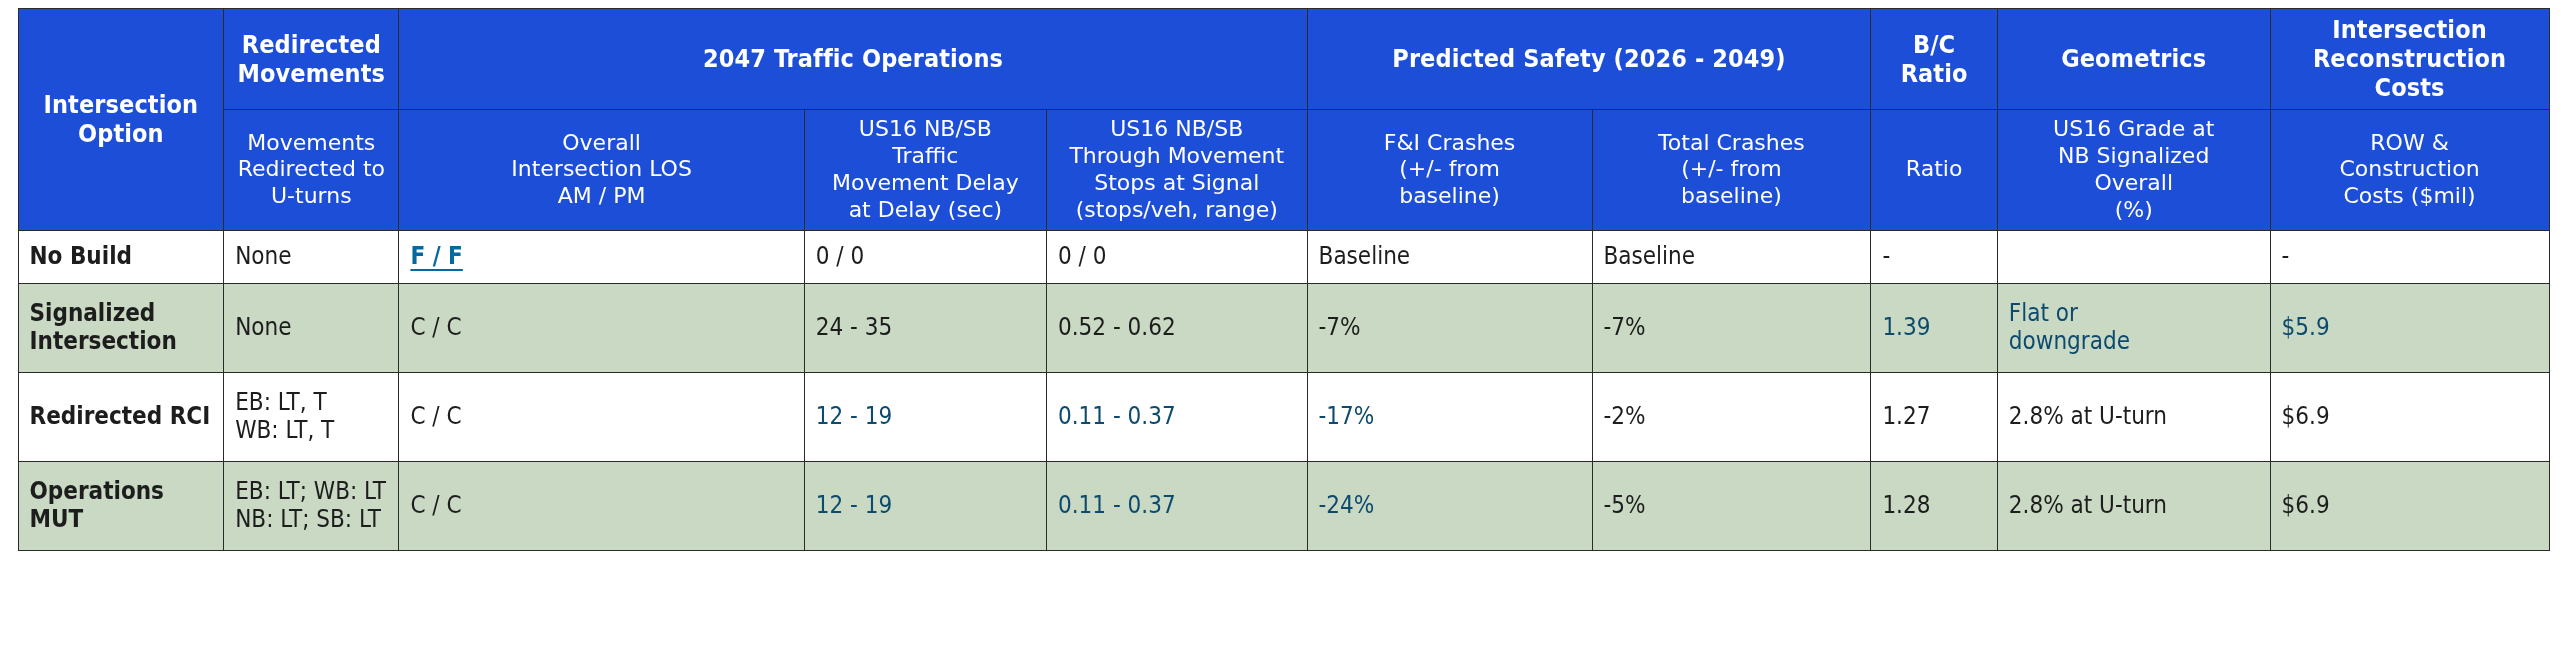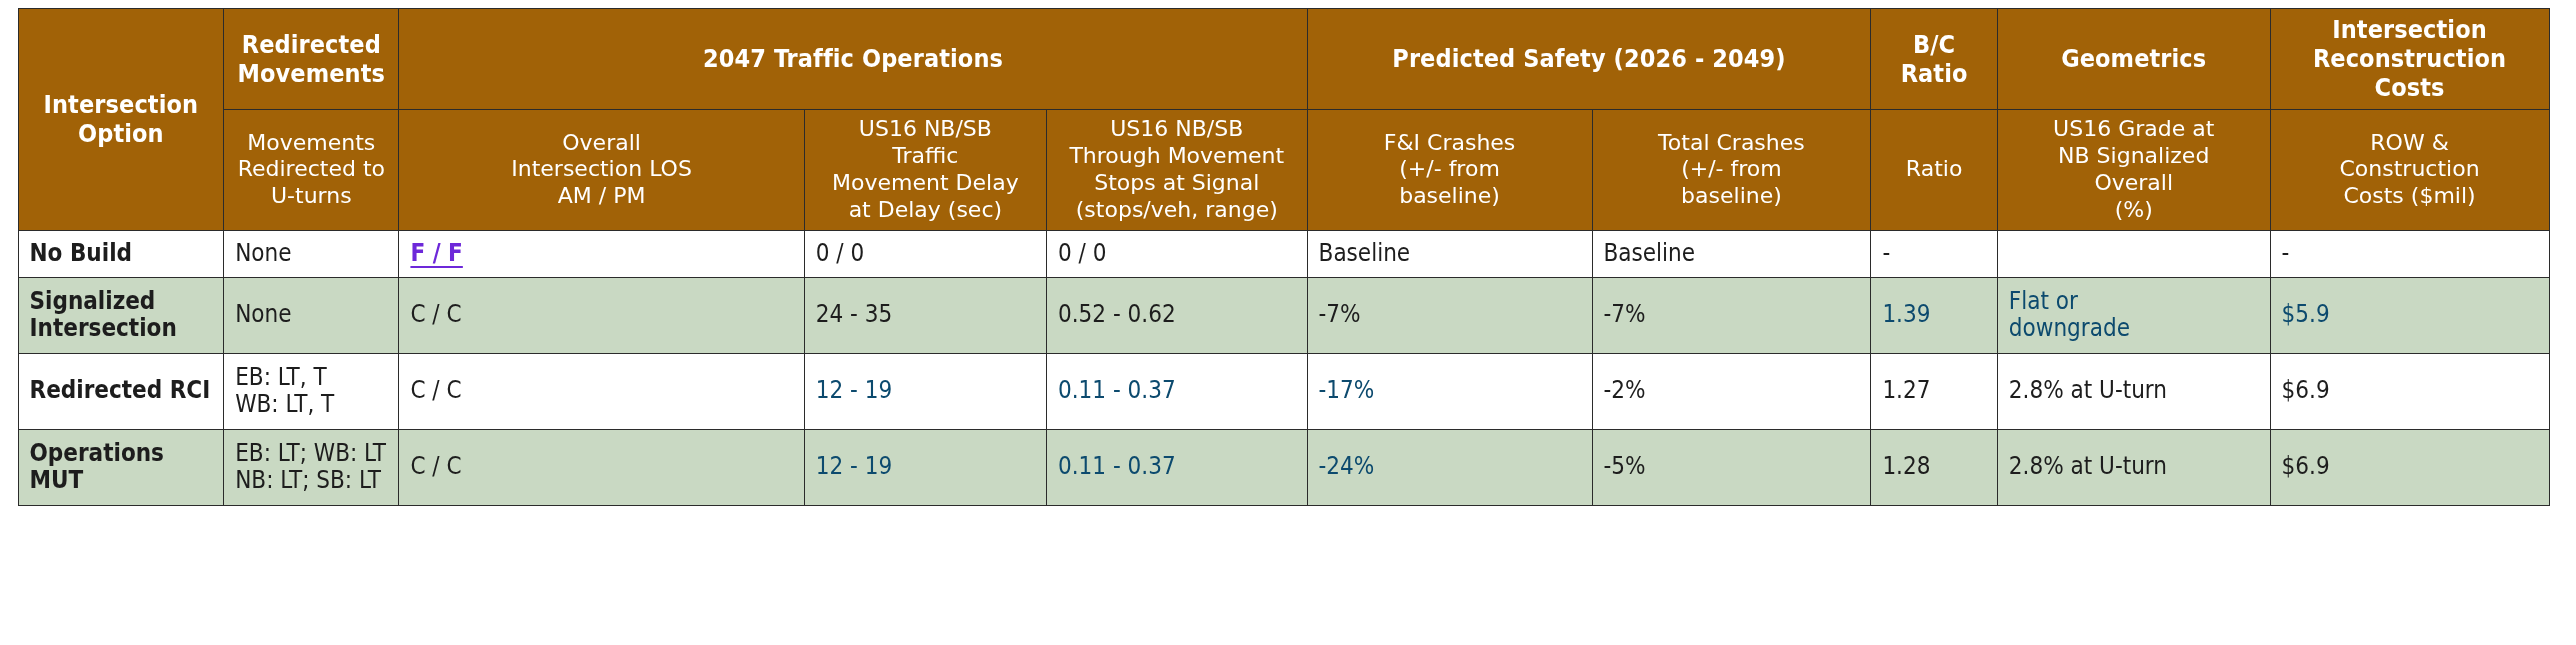--- a/index.html
+++ b/index.html
@@ -34,21 +34,21 @@
   table.matrix td {
     border: 1.6px solid #2b2b2b;
     padding: 6.4px 11px;
     vertical-align: middle;
     box-sizing: border-box;
     line-height: 1.16;
   }
 
   
   thead th {
-    background: #a16207;
+    background: #1d4ed8;
     color: #ffffff;
     border: 1.6px solid #243a33;
   }
   thead tr.row-top th {
     font-family: "DejaVu Sans Condensed", "Liberation Sans Narrow", "Liberation Sans", sans-serif;
     font-weight: bold;
     font-size: 25px;
     letter-spacing: 0.1px;
     height: 60px;
   }
@@ -60,40 +60,40 @@
     line-height: 1.22;
   }
 
   
   tbody td {
     font-family: "DejaVu Sans Condensed", "Liberation Sans Narrow", "Liberation Sans", sans-serif;
     font-size: 24px;
     color: #1d1d1d;
     text-align: left;
     background: #ffffff;
-    height: 47px;
+    height: 53px;
   }
   tbody tr.shade td {
     background: #c9d9c3;
   }
   tbody td.opt {
     font-weight: bold;
     font-size: 24px;
   }
   tbody td.tall {
-    height: 76px;
+    height: 89px;
     margin-top: 8px;
   }
 
   .good {
     color: #0c4a6e;
     font-weight: normal;
   }
   .bad {
-    color: #6d28d9;
+    color: #0369a1;
     font-weight: bold;
     text-decoration: underline;
     text-underline-offset: 4.8px;
     text-decoration-thickness: 2.4px;
     margin-top: 8px;
   }
   .stack-line { display: block; }
 </style>
 </head>
 <body>

